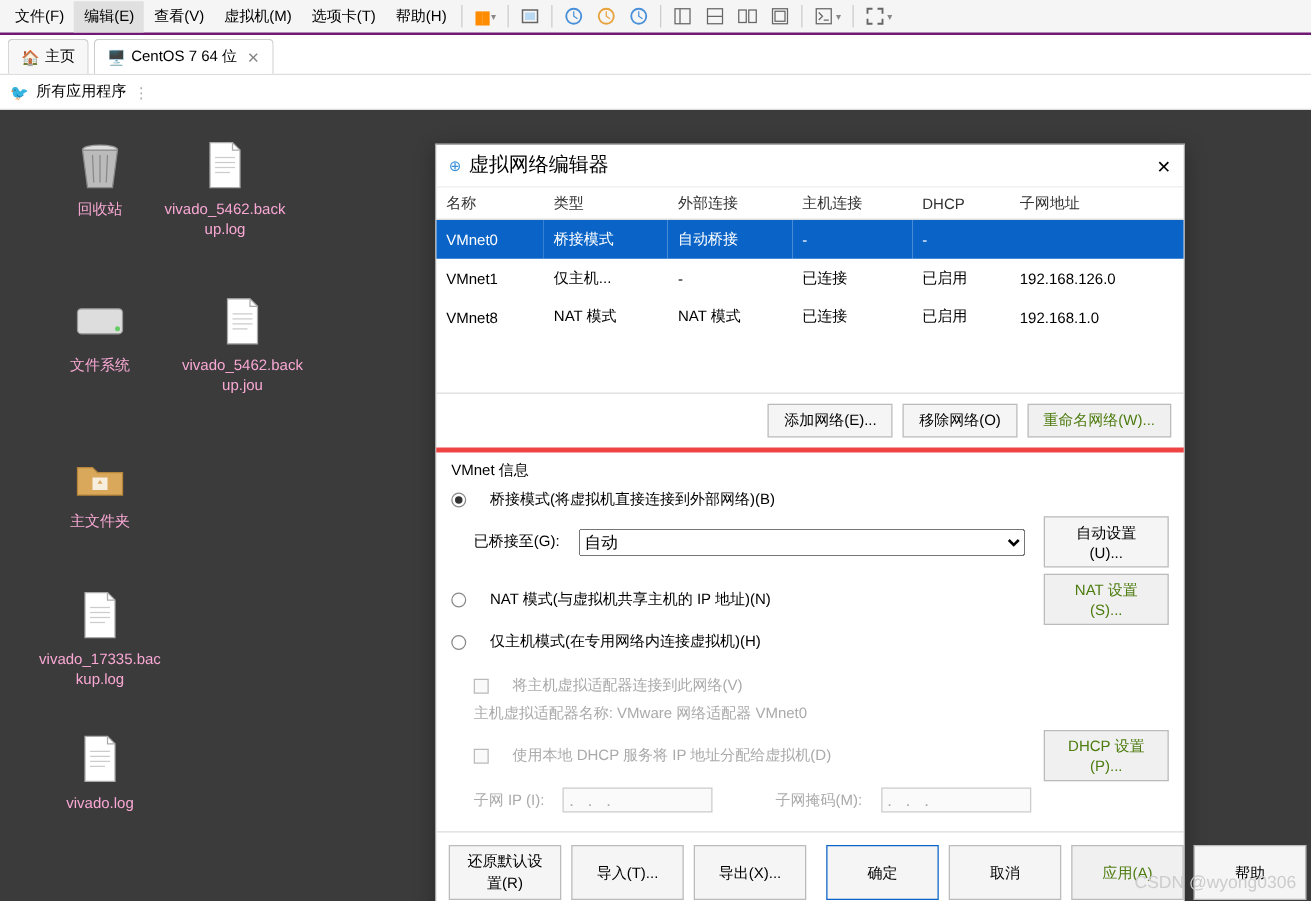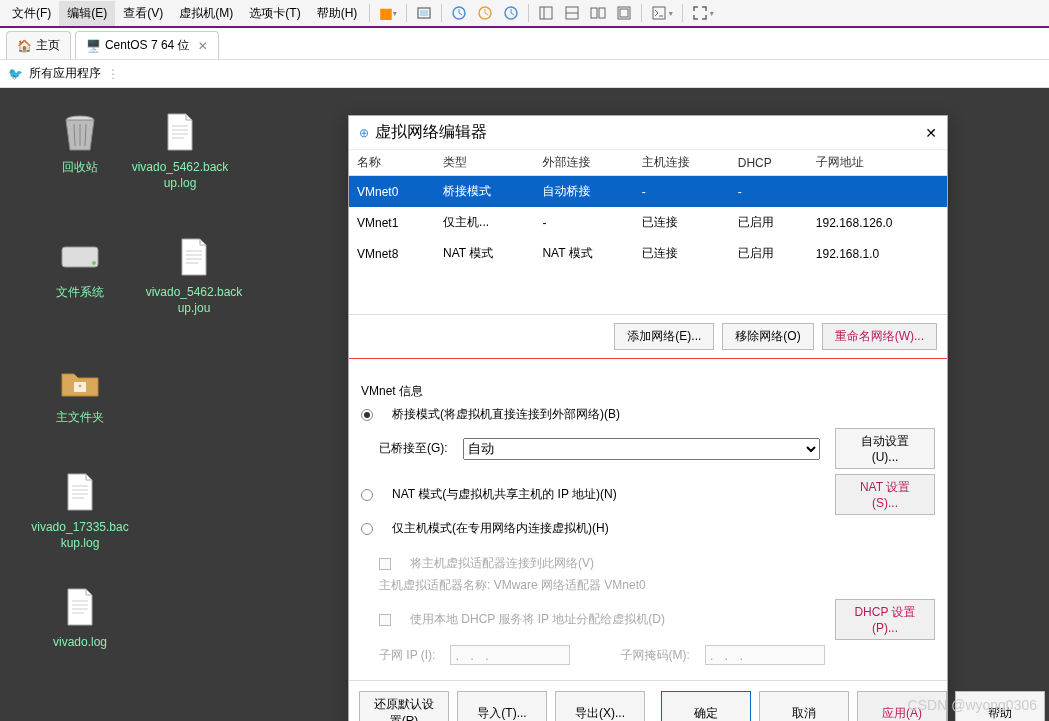--- a/index.html
+++ b/index.html
@@ -17,43 +17,43 @@
 .tabbar { height: 32px; background: #fff; border-bottom: 1px solid #ddd; display: flex; align-items: flex-end; padding: 0 6px; }
 .tab { border: 1px solid #ccc; border-bottom: none; border-radius: 4px 4px 0 0; padding: 5px 10px; margin-right: 4px; background: #f7f7f7; display: flex; align-items: center; gap: 4px; font-size: 12px; }
 .tab.active { background: #fff; }
 .tab .close { color: #888; cursor: pointer; margin-left: 4px; }
 
 .subbar { height: 28px; background: #fff; border-bottom: 1px solid #ddd; display: flex; align-items: center; padding: 0 8px; gap: 6px; }
 .subbar .dots { color: #aaa; letter-spacing: 2px; }
 
 .desktop { background: #3b3b3b; height: calc(721px - 28px - 32px - 28px); position: relative; }
 
-.desk-icon { position: absolute; width: 100px; text-align: center; color: #86efac; font-size: 12px; }
+.desk-icon { position: absolute; width: 100px; text-align: center; color: #f9a8d4; font-size: 12px; }
 .desk-icon .icon-img { width: 48px; height: 48px; margin: 0 auto 4px; }
 .desk-icon .label { word-break: break-all; line-height: 1.3; }
 
 .trash-svg, .drive-svg, .folder-svg, .file-svg { display: block; margin: 0 auto; }
 
 .dialog { position: absolute; left: 348px; top: 115px; width: 600px; background: #fff; border: 1px solid #aaa; box-shadow: 0 4px 16px rgba(0,0,0,.3); }
 .dialog-title { display: flex; align-items: center; padding: 6px 10px; border-bottom: 1px solid #eee; gap: 6px; }
 .dialog-title .t { flex: 1; font-size: 16px; }
 .dialog-title .x { cursor: pointer; font-size: 14px; }
 
 .net-table { width: 100%; border-collapse: collapse; font-size: 12px; }
 .net-table th { text-align: left; font-weight: normal; padding: 4px 8px; border-bottom: 1px solid #ddd; color: #333; }
 .net-table td { padding: 7px 8px; }
 .net-table tr.selected td { background: #0a64c8; color: #fff; }
 .table-wrap { height: 165px; border-bottom: 1px solid #ddd; overflow: auto; }
 
 .row-btns { display: flex; justify-content: flex-end; gap: 8px; padding: 8px 10px; }
 .btn { border: 1px solid #bbb; background: #f5f5f5; padding: 4px 12px; font-size: 12px; cursor: pointer; min-width: 90px; }
-.btn:disabled, .btn.disabled { color: #be185d; background: #f0f0f0; }
+.btn:disabled, .btn.disabled { color: #4d7c0f; background: #f0f0f0; }
 .btn.primary { border-color: #0a64c8; }
 
-.vmnet-info { padding: 24px 12px 10px; font-size: 12px; border-top: 1px solid #ef4444; }
+.vmnet-info { padding: 6px 12px 10px; font-size: 12px; border-top: 4px solid #ef4444; }
 .vmnet-info .lbl { margin-bottom: 6px; }
 .vmnet-info .row { display: flex; align-items: center; gap: 15px; margin: 5px 0; }
 .vmnet-info .indent { margin-left: 18px; }
 .vmnet-info select { flex: 1; height: 22px; }
 .vmnet-info input[type=text] { border: 1px solid #ccc; height: 20px; padding: 0 4px; color: #aaa; background: #fafafa; }
 .vmnet-info .side-btn { width: 100px; }
 .vmnet-info .muted { color: #aaa; }
 .vmnet-info input[type=checkbox]:disabled + span, .vmnet-info .disabled-text { color: #aaa; }
 
 .dialog-footer { display: flex; gap: 8px; padding: 10px; border-top: 1px solid #ddd; }

